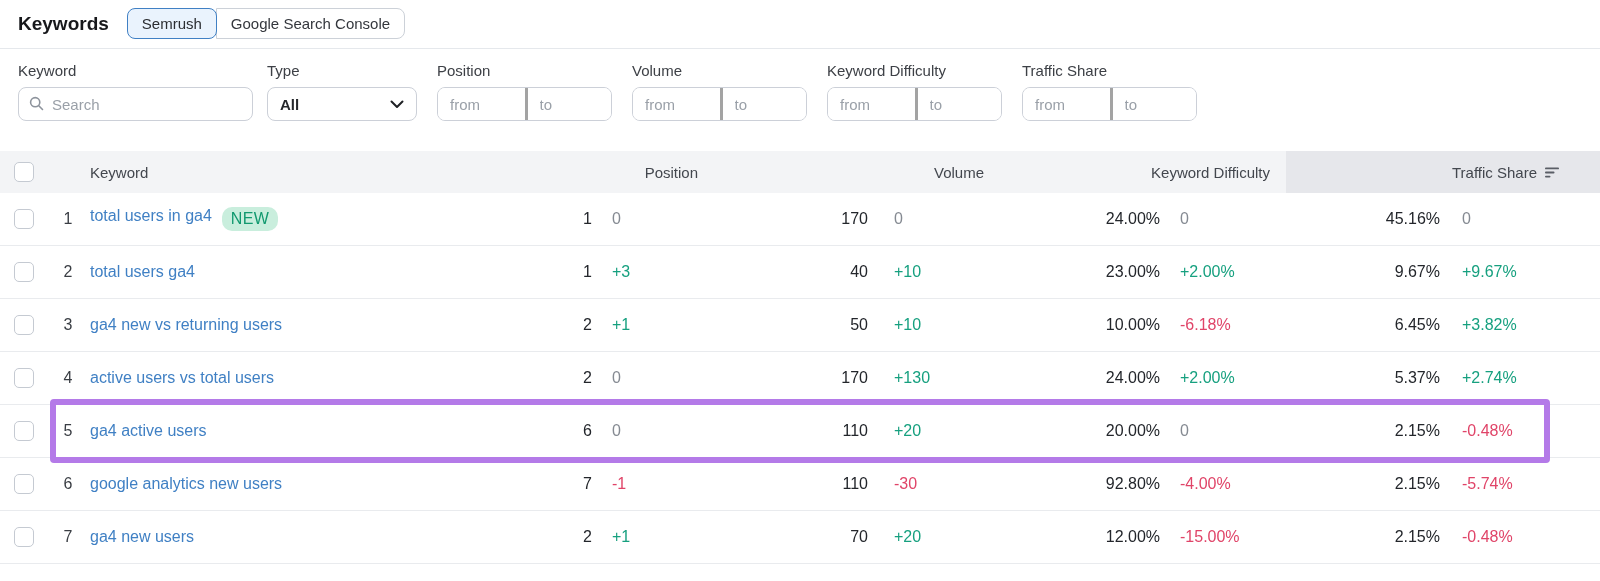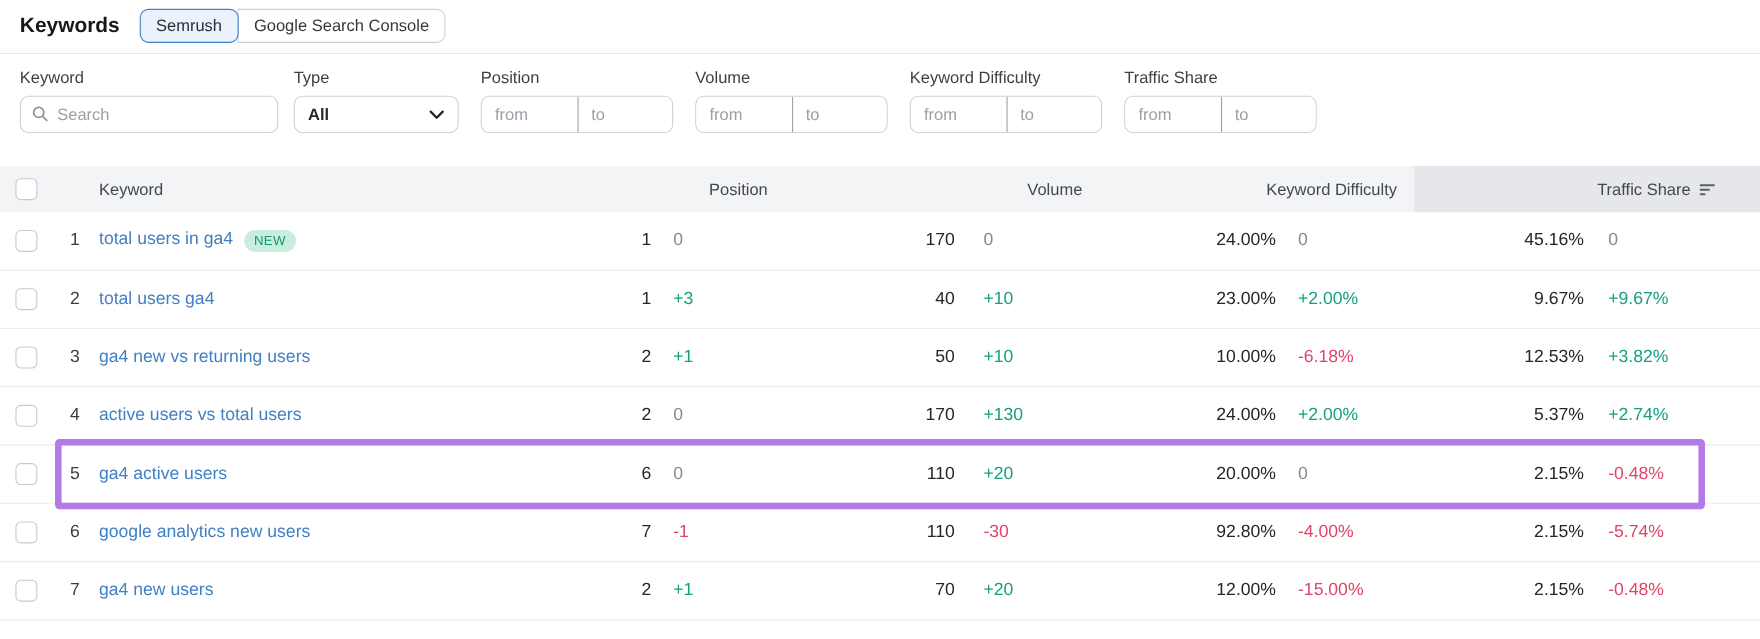--- a/index.html
+++ b/index.html
@@ -26,21 +26,21 @@
   .searchbox input { width: 100%; height: 34px; border: 1px solid #ccd0d8; border-radius: 8px;
     padding: 0 10px 0 33px; font-size: 15px; font-family: inherit; color: #23262b; outline: none; }
   .searchbox svg { position: absolute; left: 11px; top: 9px; }
   input::placeholder { color: #9aa0a8; opacity: 1; }
   .selectbox { width: 150px; height: 34px; border: 1px solid #ccd0d8; border-radius: 8px; background: #fff;
     display: flex; align-items: center; justify-content: space-between; padding: 0 12px; cursor: pointer; }
   .selectbox .sel-val { font-size: 15px; font-weight: 700; color: #26282c; }
   .range { display: flex; width: 175px; height: 34px; border: 1px solid #ccd0d8; border-radius: 8px;
     overflow: hidden; background: #fff; }
   .range input { border: none; outline: none; width: 50%; padding: 0 12px; font-size: 15px; font-family: inherit; }
-  .range input + input { border-left: 1px solid #a3a3a3; }
+  .range input + input { border-left: 3px solid #a3a3a3; }
 
   
   .table { margin-top: 14px; }
   .thead { display: grid; grid-template-columns: 48px 40px 460px 152px 286px 300px 314px;
     height: 42px; align-items: center; background: #f3f4f6; font-size: 15px; color: #43474e; }
   .hcell { height: 100%; display: flex; align-items: center; }
   .h-right { justify-content: flex-end; }
   .h-kw { padding-left: 2px; }
   .h-pos { padding-right: 2px; }
   .h-vol { padding-right: 2px; }
@@ -51,21 +51,21 @@
   .c-check { justify-content: center; display: flex; align-items: center; height: 100%; }
   .cb { width: 20px; height: 20px; border: 1.5px solid #c5cad2; border-radius: 5px; background: #fff; cursor: pointer; }
 
   .trow { position: relative; display: grid;
     grid-template-columns: 48px 40px 460px 44px 108px 168px 118px 174px 126px 154px 160px;
     height: 53px; align-items: center; border-bottom: 1px solid #e9ebee; font-size: 16px; }
   .c-num { text-align: center; color: #3a3e44; }
   .c-kw { display: flex; align-items: flex-start; padding-left: 2px; }
   .kw-link { color: var(--accent-blue, #4080c4); text-decoration: none; cursor: pointer; }
   .badge { margin-left: 10px; background: var(--badge-bg, #c9eedd); color: var(--badge-text, #11996f);
-    font-size: 12px; padding: 3px 9px; border-radius: 10px; letter-spacing: 0.3px; }
+    font-size: 16px; padding: 3px 9px; border-radius: 10px; letter-spacing: 0.3px; }
   .c-val { text-align: right; color: #23262b; }
   .c-chg { padding-left: 20px; }
   .c-volc { padding-left: 26px; }
   .c-tsc { padding-left: 22px; }
   .c-chg.up { color: var(--pos-green, #16a07f); }
   .c-chg.down { color: var(--neg-red, #e04468); }
   .c-chg.neutral { color: var(--neutral-gray, #858a92); }
   .hl-box { display: none; position: absolute; left: 50px; right: 50px; top: -6px; bottom: -6px;
     border: 6px solid var(--hl-purple, #b47ae8); border-radius: 4px; pointer-events: none; z-index: 2; }
 </style>
@@ -196,21 +196,21 @@
     <div class="c-kw">
       <a class="kw-link">ga4 new vs returning users</a>
 
     </div>
     <div class="c-val">2</div>
     <div class="c-chg up">+1</div>
     <div class="c-val">50</div>
     <div class="c-chg c-volc up">+10</div>
     <div class="c-val">10.00%</div>
     <div class="c-chg down">-6.18%</div>
-    <div class="c-val">12.53%</div>
+    <div class="c-val">6.45%</div>
     <div class="c-chg c-tsc up">+3.82%</div>
 
   </div>
       <div class="trow">
     <div class="c-check">
           <div class="cb"></div>
         </div>
     <div class="c-num">4</div>
     <div class="c-kw">
       <a class="kw-link">active users vs total users</a>

